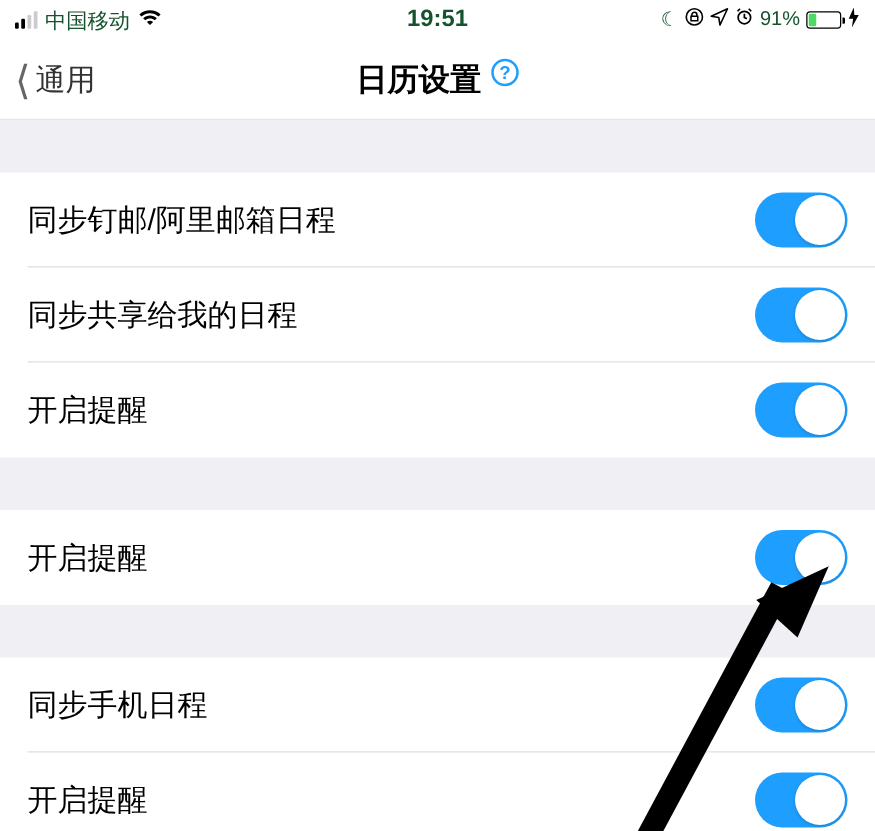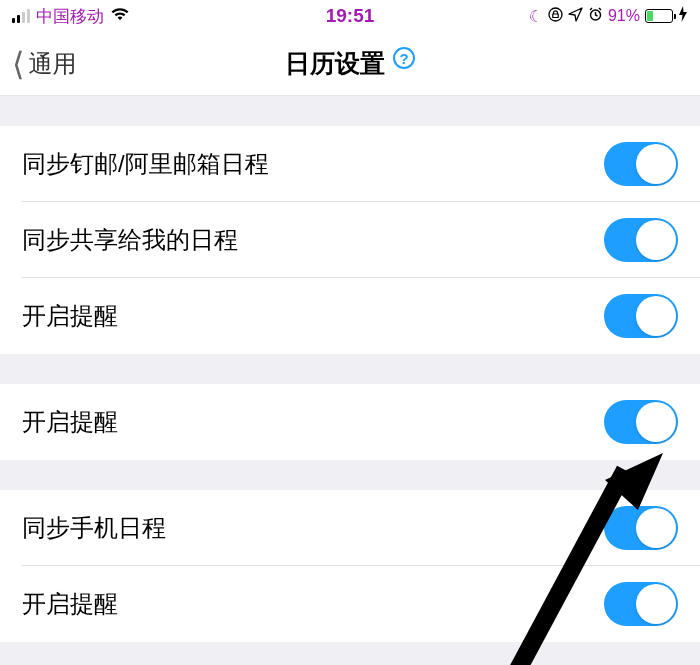--- a/index.html
+++ b/index.html
@@ -17,21 +17,21 @@
     }
     .status-bar {
       height: 32px;
       background: #fff;
       display: flex;
       align-items: center;
       justify-content: space-between;
       padding: 0 12px;
       font-size: 18px;
       font-weight: 500;
-      color: #a21caf;
+      color: #14532d;
     }
     .status-left {
       display: flex;
       align-items: center;
       gap: 6px;
     }
     .signal-bars {
       display: flex;
       align-items: flex-end;
       gap: 2px;
@@ -133,20 +133,21 @@
       display: inline-flex;
       align-items: center;
       justify-content: center;
       font-weight: 600;
     }
     .section-gap {
       height: 30px;
     }
     .section {
       background: #fff;
+      margin-top: 12px;
     }
     .row {
       display: flex;
       align-items: center;
       justify-content: space-between;
       height: 76px;
       padding: 0 22px;
       position: relative;
     }
     .row:not(:last-child)::after {

